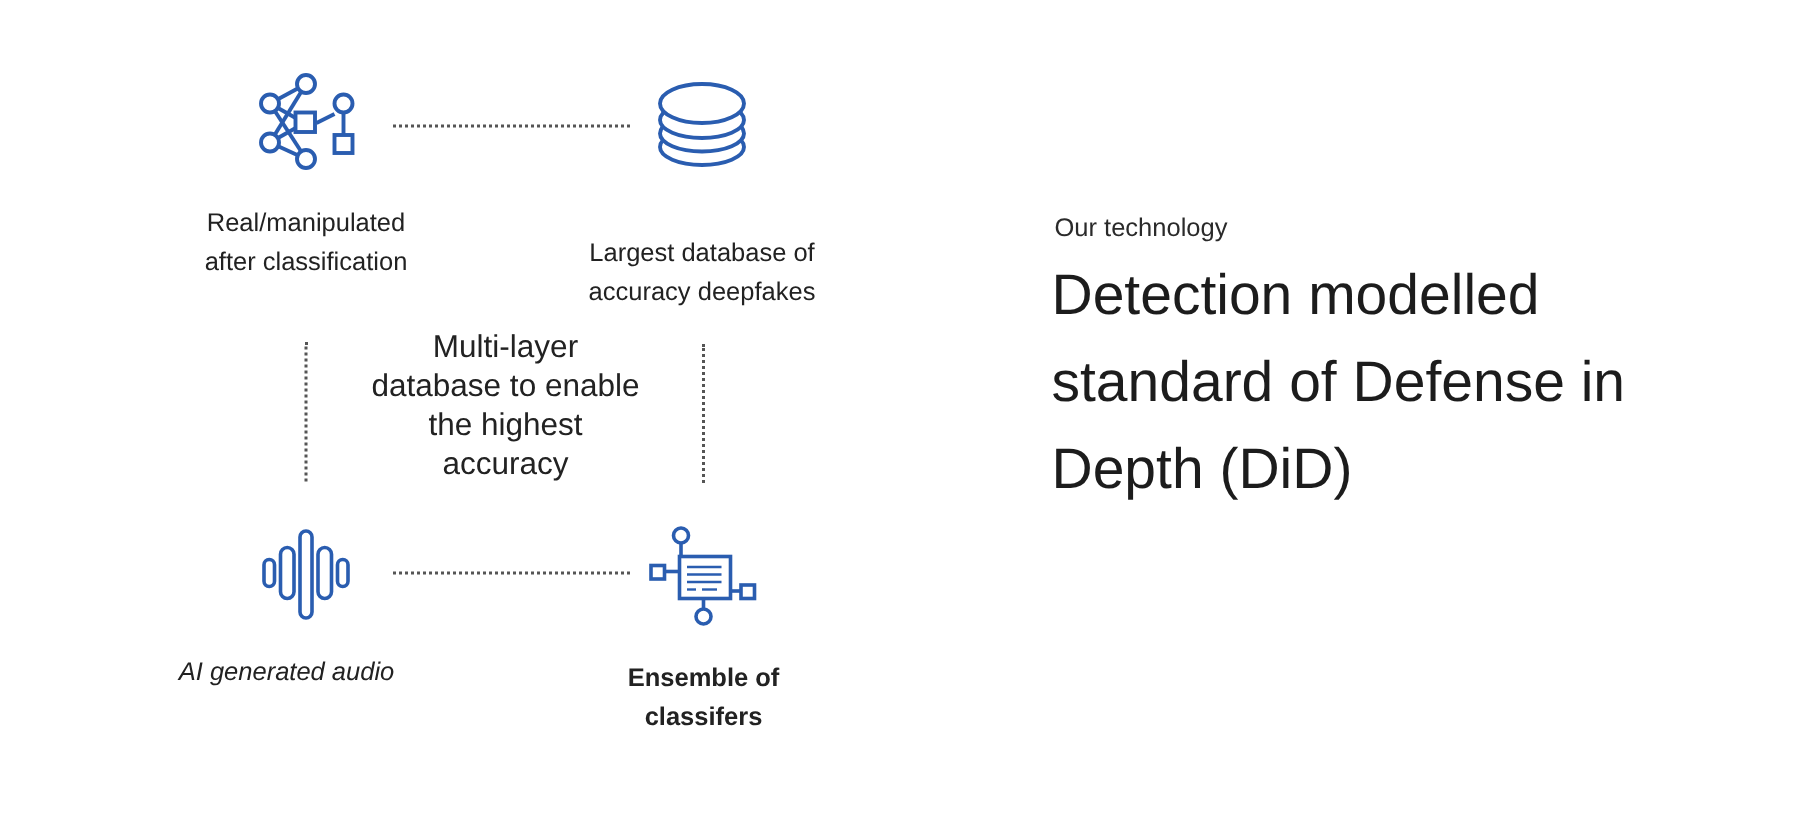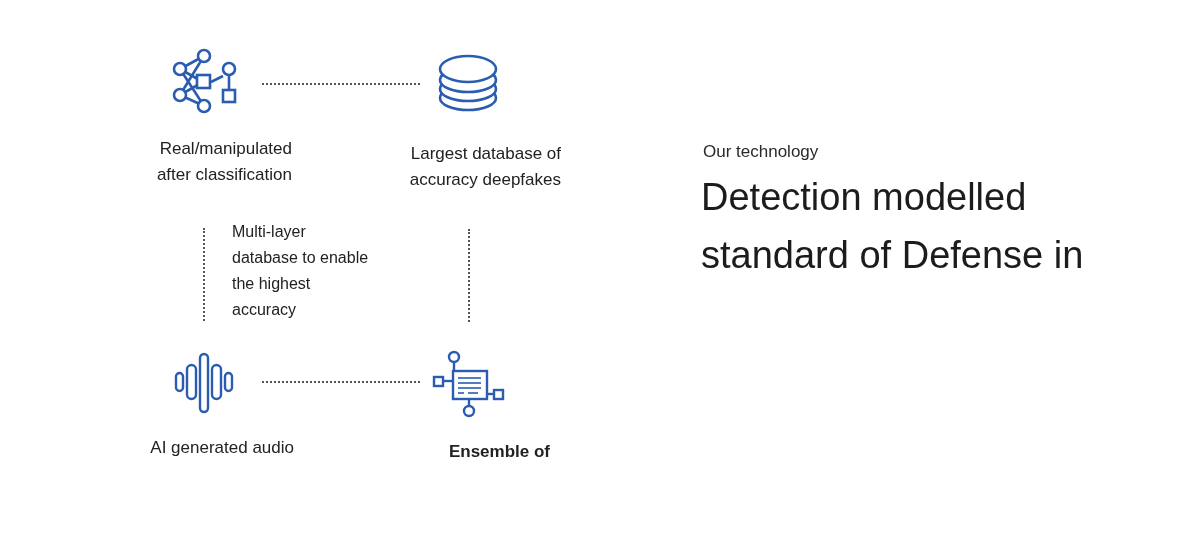--- a/index.html
+++ b/index.html
@@ -18,33 +18,34 @@
     .icon {
       position: absolute;
       display: block;
     }
     .icon svg {
       display: block;
       overflow: visible;
     }
     .node-label {
       position: absolute;
-      text-align: right;
+      text-align: center;
       font-size: 17px;
       line-height: 26px;
       color: #222222;
       white-space: nowrap;
     }
     .node-label span { display: block; }
     .center-label {
       position: absolute;
       left: 232px;
       top: 219px;
       width: 210px;
-      font-size: 16px;
+      text-align: center;
+      font-size: 21px;
       line-height: 26px;
       color: #222222;
     }
     .center-label span { display: block; }
     .dots-h {
       position: absolute;
       height: 0;
       border-top: 2px dotted #555555;
     }
     .dots-v {
@@ -137,38 +138,40 @@
 <div class="dots-h" style="left:262px; top:83px; width:158px;"></div>
 <div class="dots-h" style="left:262px; top:381px; width:158px;"></div>
 <div class="dots-v" style="left:203px; top:228px; height:93px;"></div>
 <div class="dots-v" style="left:468px; top:229px; height:93px;"></div>
 
 <div class="node-label" style="left:116px; top:136px; width:176px;">
   <span>Real/manipulated</span>
   <span>after classification</span>
 </div>
 
-<div class="node-label" style="left:375px; top:141px; width:186px;">
+<div class="node-label" style="left:375px; top:156px; width:186px;">
   <span>Largest database of</span>
   <span>accuracy deepfakes</span>
 </div>
 
 <div class="center-label">
   <span>Multi-layer</span>
   <span>database to enable</span>
   <span>the highest</span>
   <span>accuracy</span>
 </div>
 
-<div class="node-label" style="left:112px; top:435px; width:182px;">
+<div class="node-label" style="left:100px; top:435px; width:182px;font-style:italic;">
   <span>AI generated audio</span>
 </div>
 
 <div class="node-label" style="left:388px; top:439px; width:162px;font-weight:bold;">
   <span>Ensemble of</span>
+  <span>classifers</span>
 </div>
 
 <div class="eyebrow">Our technology</div>
 
 <h1 class="headline">
   <span>Detection modelled</span>
   <span>standard of Defense in</span>
+  <span>Depth (DiD)</span>
 </h1>
 
 </body></html>

